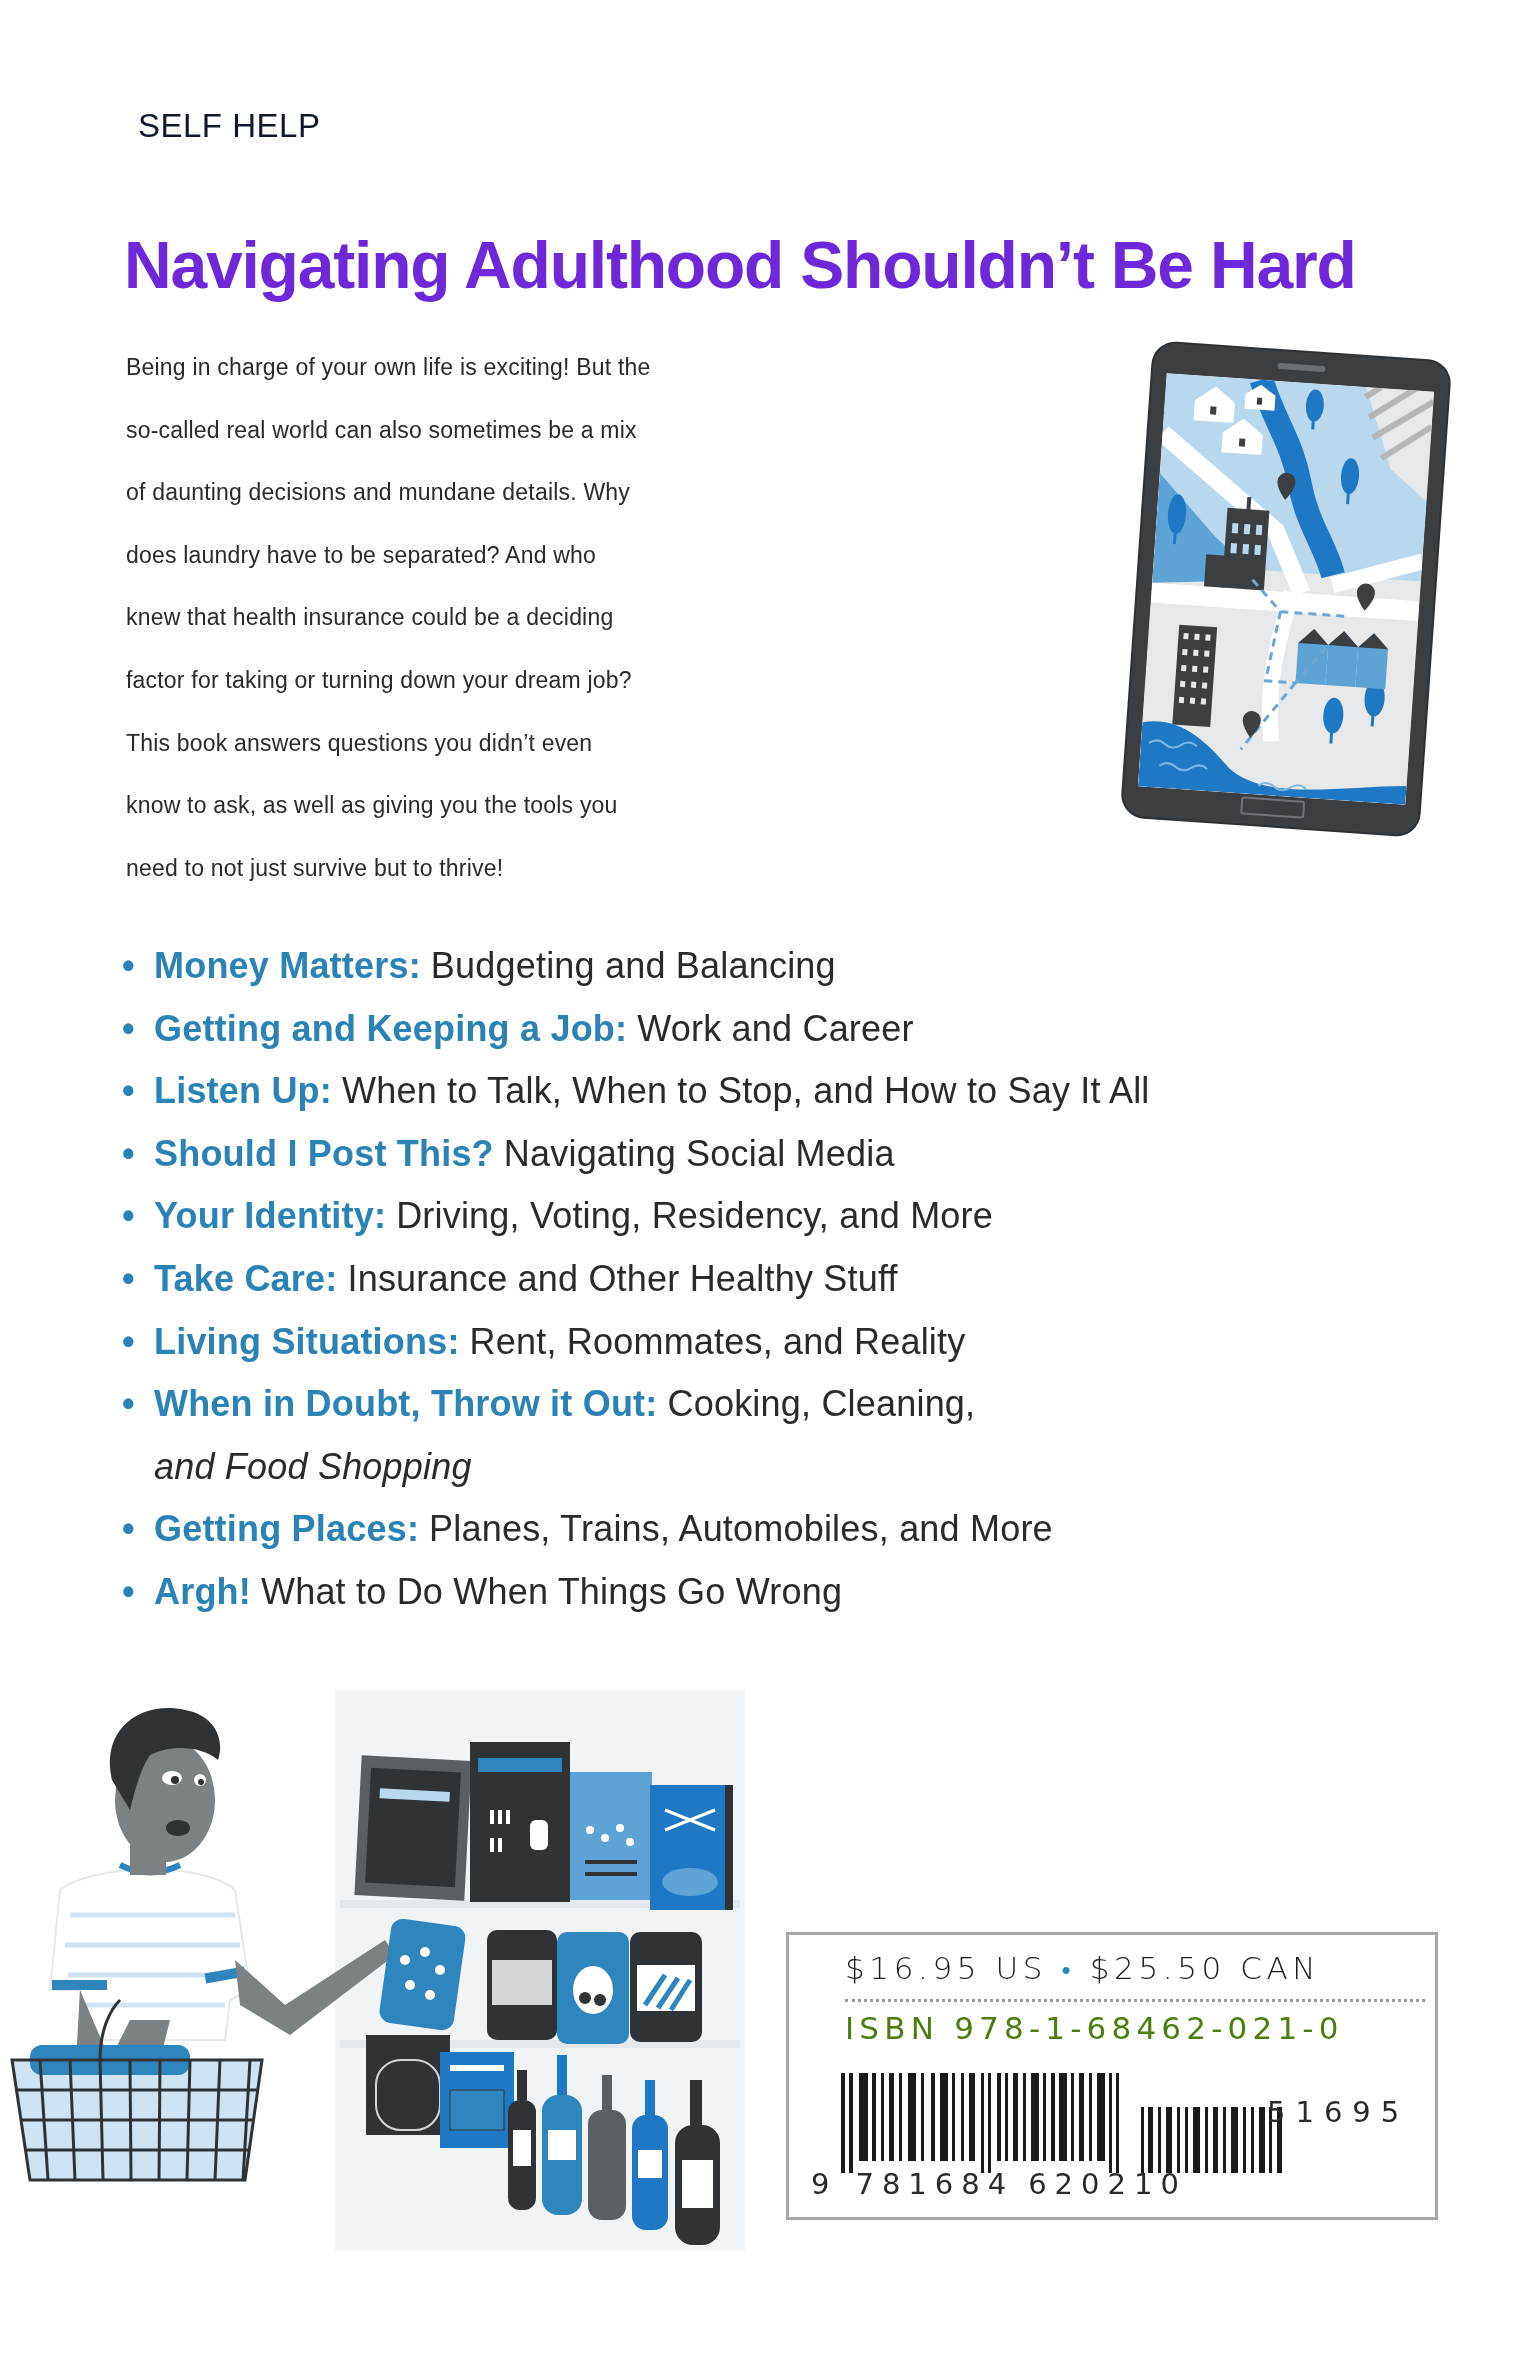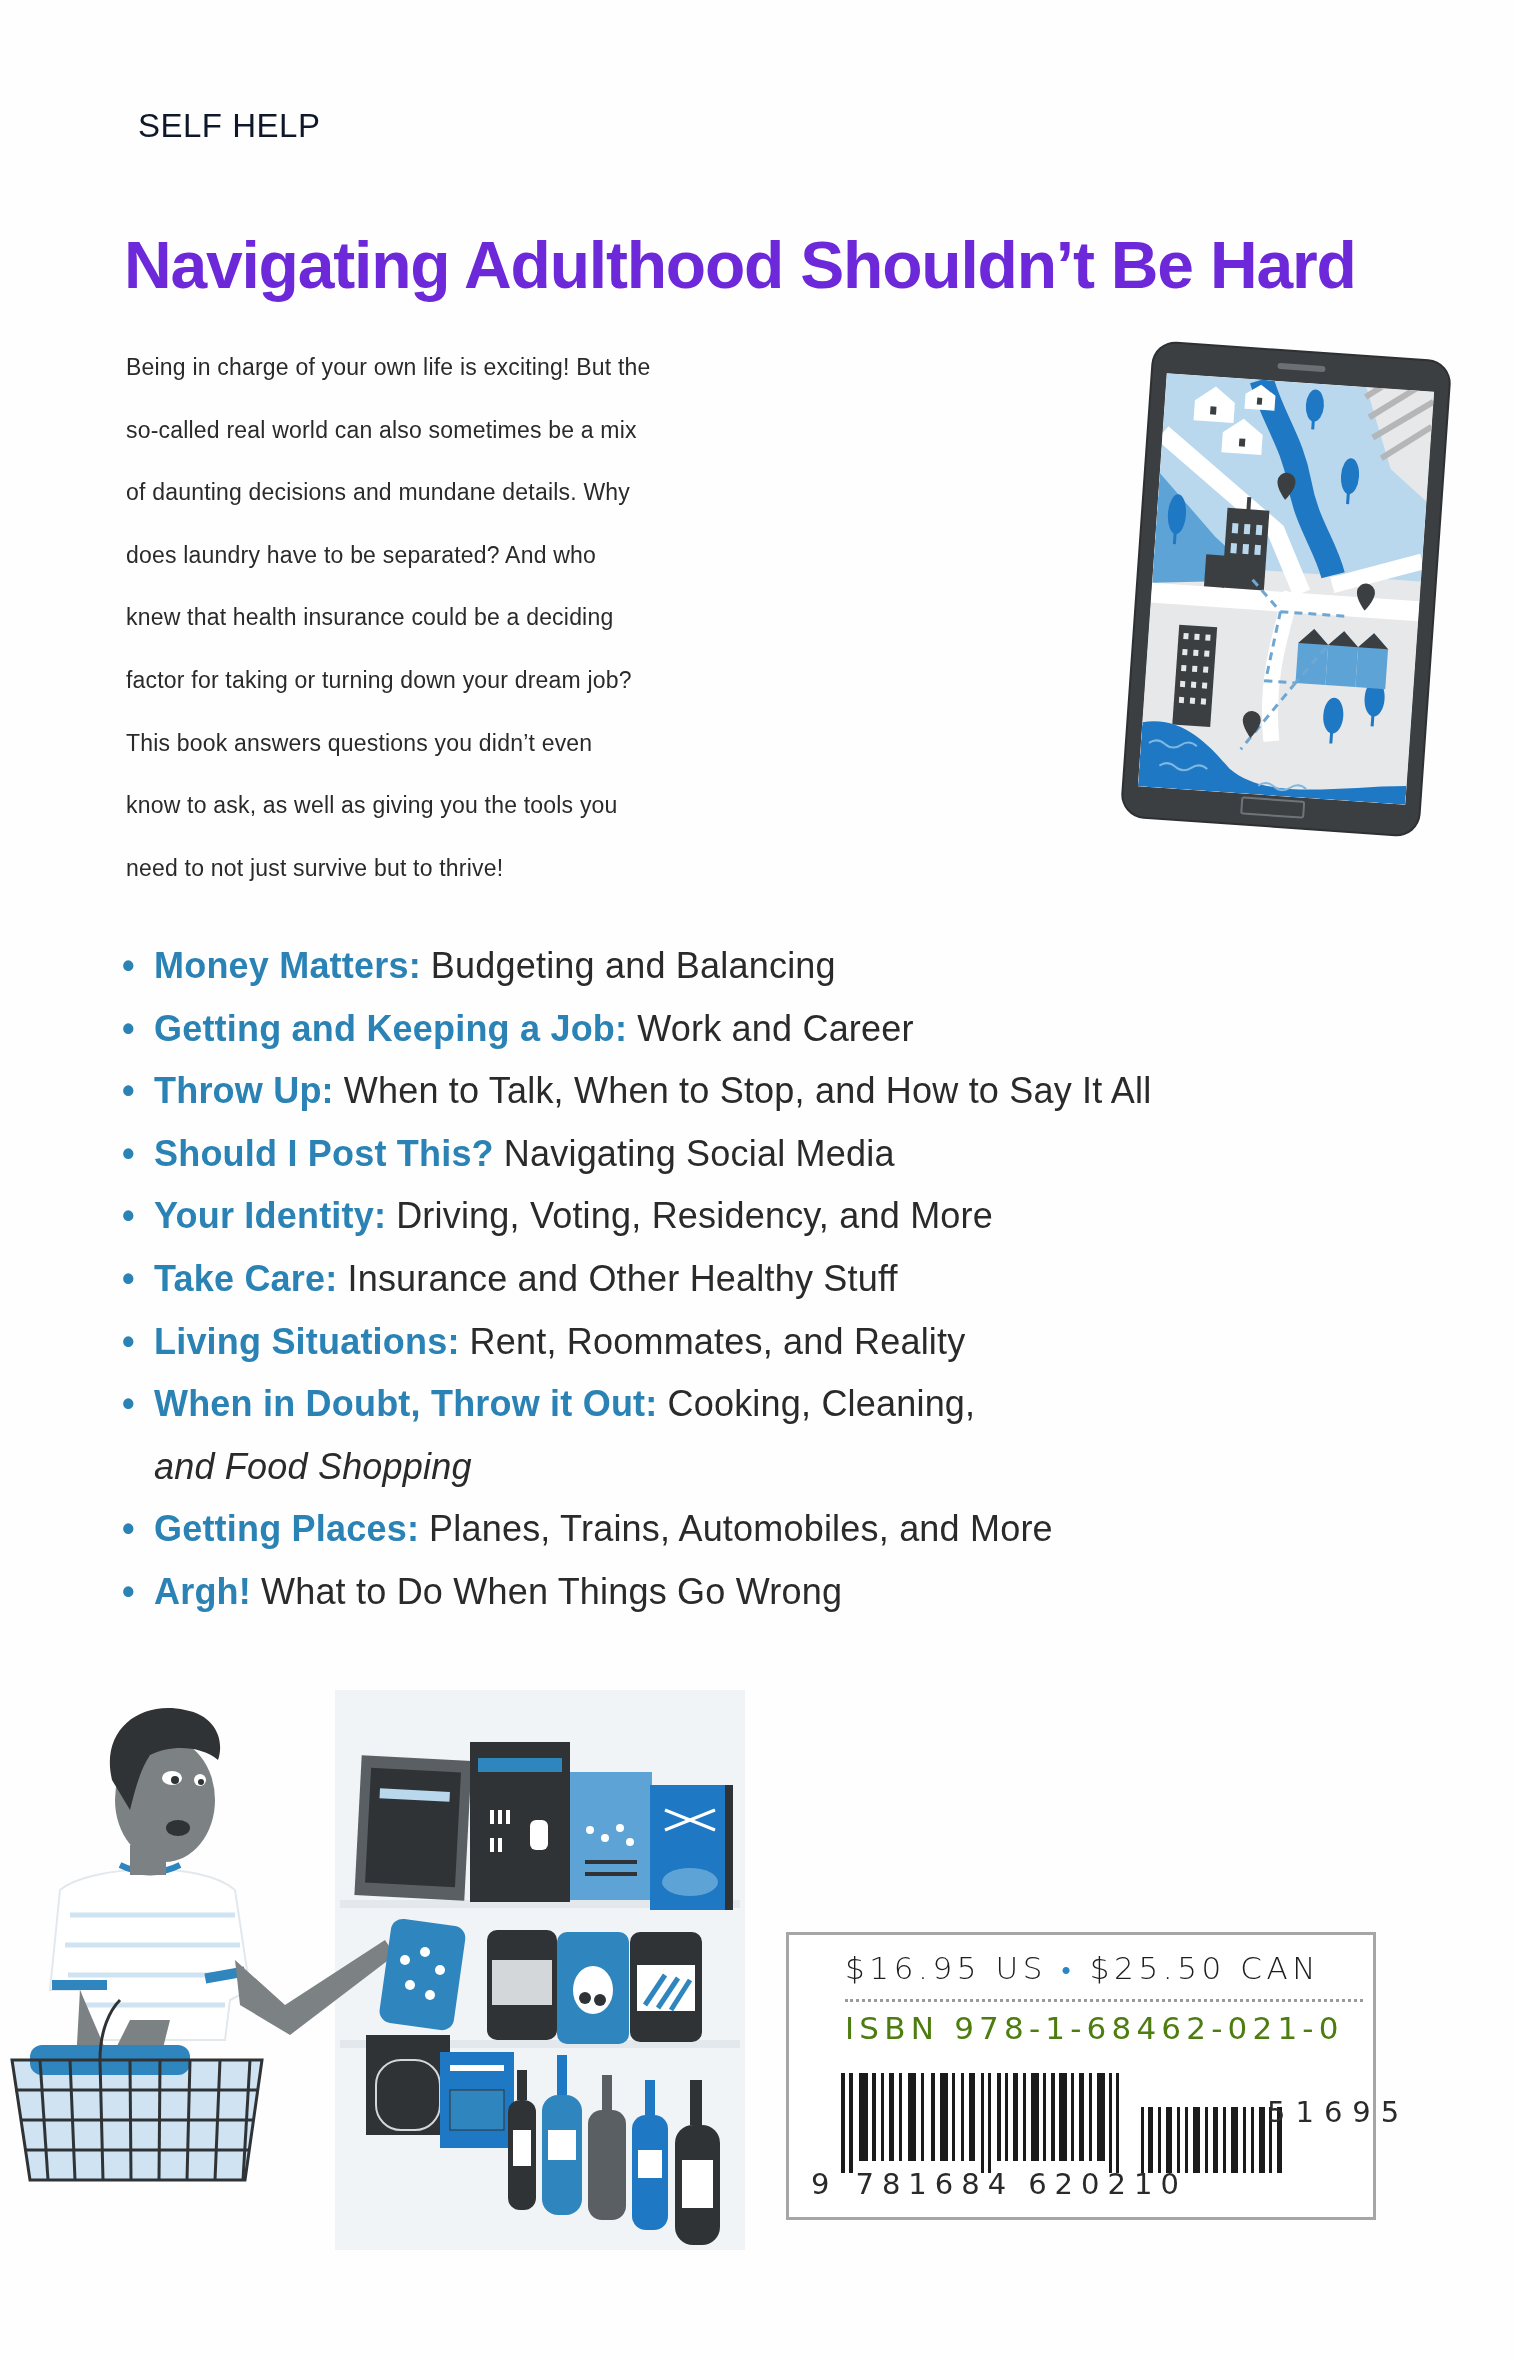--- a/index.html
+++ b/index.html
@@ -43,21 +43,21 @@
   }
   .tablet .screen {
     position: absolute; left: 14px; top: 30px; right: 14px; bottom: 30px;
     background: #e7e9ea; overflow: hidden;
   }
   .tablet .speaker { position: absolute; left: 124px; top: 12px; width: 48px; height: 6px; background: #6b7074; border-radius: 3px; }
   .tablet .home { position: absolute; left: 118px; bottom: 9px; width: 60px; height: 14px; border: 2px solid #707478; border-radius: 3px; }
 
   
   .pricebox {
-    left: 786px; top: 1932px; width: 590px; height: 288px;
+    left: 786px; top: 1932px; width: 652px; height: 288px;
     border: 3px solid #a6a6a6; background: #ffffff; box-sizing: border-box; padding-left: 8px;
   }
   .price {
     position: absolute; left: 56px; top: 15px;
     font-size: 31px; letter-spacing: 4.6px; color: #1e1e1e; white-space: nowrap;
     font-family: "DejaVu Sans", sans-serif; font-weight: 300;
   }
   .price .dot { color: #2a86c0; font-size: 26px; }
   .dots {
     position: absolute; left: 56px; right: 10px; top: 64px; height: 0;
@@ -205,21 +205,21 @@
         <path d="M120 405 q8 -6 16 0 t16 0 t16 0"></path>
       </g>
     </svg>
   </div>
   <div class="home"></div>
 </div>
 
 <ul class="abs features">
   <li><span class="bullet">•</span><span class="key">Money Matters:</span> <span class="desc">Budgeting and Balancing</span></li>
   <li><span class="bullet">•</span><span class="key">Getting and Keeping a Job:</span> <span class="desc">Work and Career</span></li>
-  <li><span class="bullet">•</span><span class="key">Throw Up:</span> <span class="desc">When to Talk, When to Stop, and How to Say It All</span></li>
+  <li><span class="bullet">•</span><span class="key">Listen Up:</span> <span class="desc">When to Talk, When to Stop, and How to Say It All</span></li>
   <li><span class="bullet">•</span><span class="key">Should I Post This?</span> <span class="desc">Navigating Social Media</span></li>
   <li><span class="bullet">•</span><span class="key">Your Identity:</span> <span class="desc">Driving, Voting, Residency, and More</span></li>
   <li><span class="bullet">•</span><span class="key">Take Care:</span> <span class="desc">Insurance and Other Healthy Stuff</span></li>
   <li><span class="bullet">•</span><span class="key">Living Situations:</span> <span class="desc">Rent, Roommates, and Reality</span></li>
   <li><span class="bullet">•</span><span class="key">When in Doubt, Throw it Out:</span> <span class="desc">Cooking, Cleaning,</span></li>
   <li class="cont"><span class="desc">and Food Shopping</span></li>
   <li><span class="bullet">•</span><span class="key">Getting Places:</span> <span class="desc">Planes, Trains, Automobiles, and More</span></li>
   <li><span class="bullet">•</span><span class="key">Argh!</span> <span class="desc">What to Do When Things Go Wrong</span></li>
 </ul>
 

